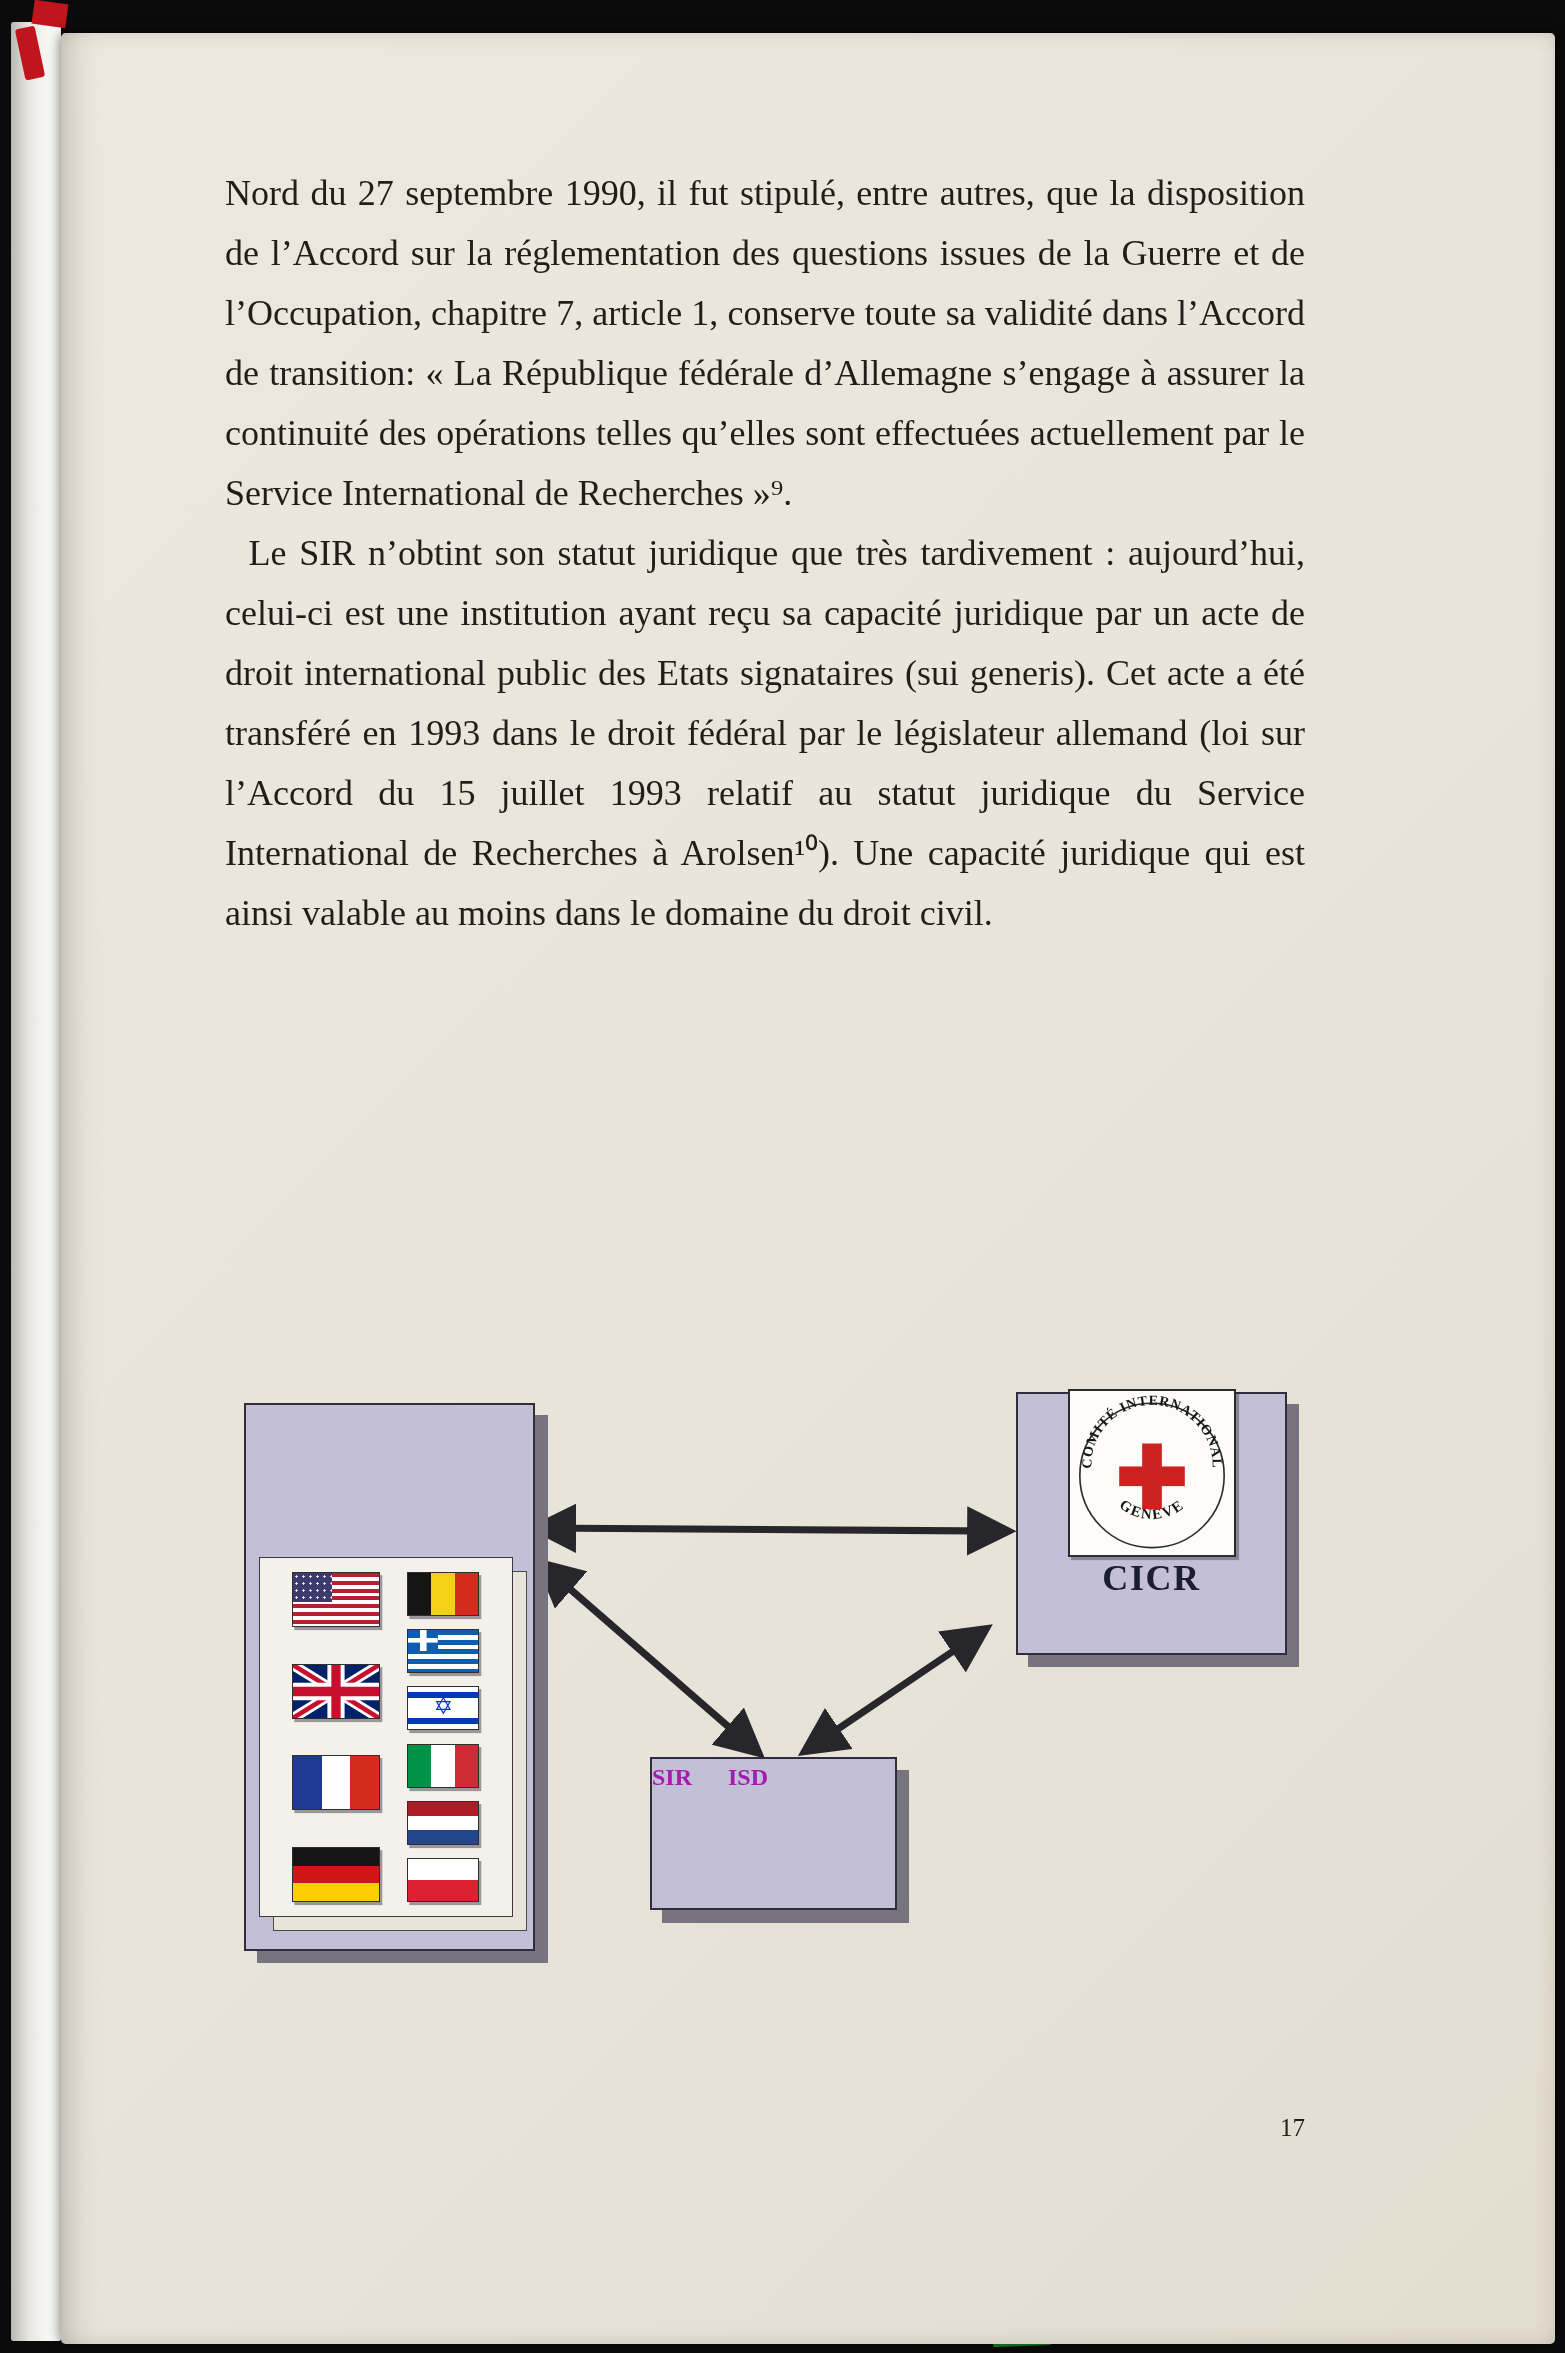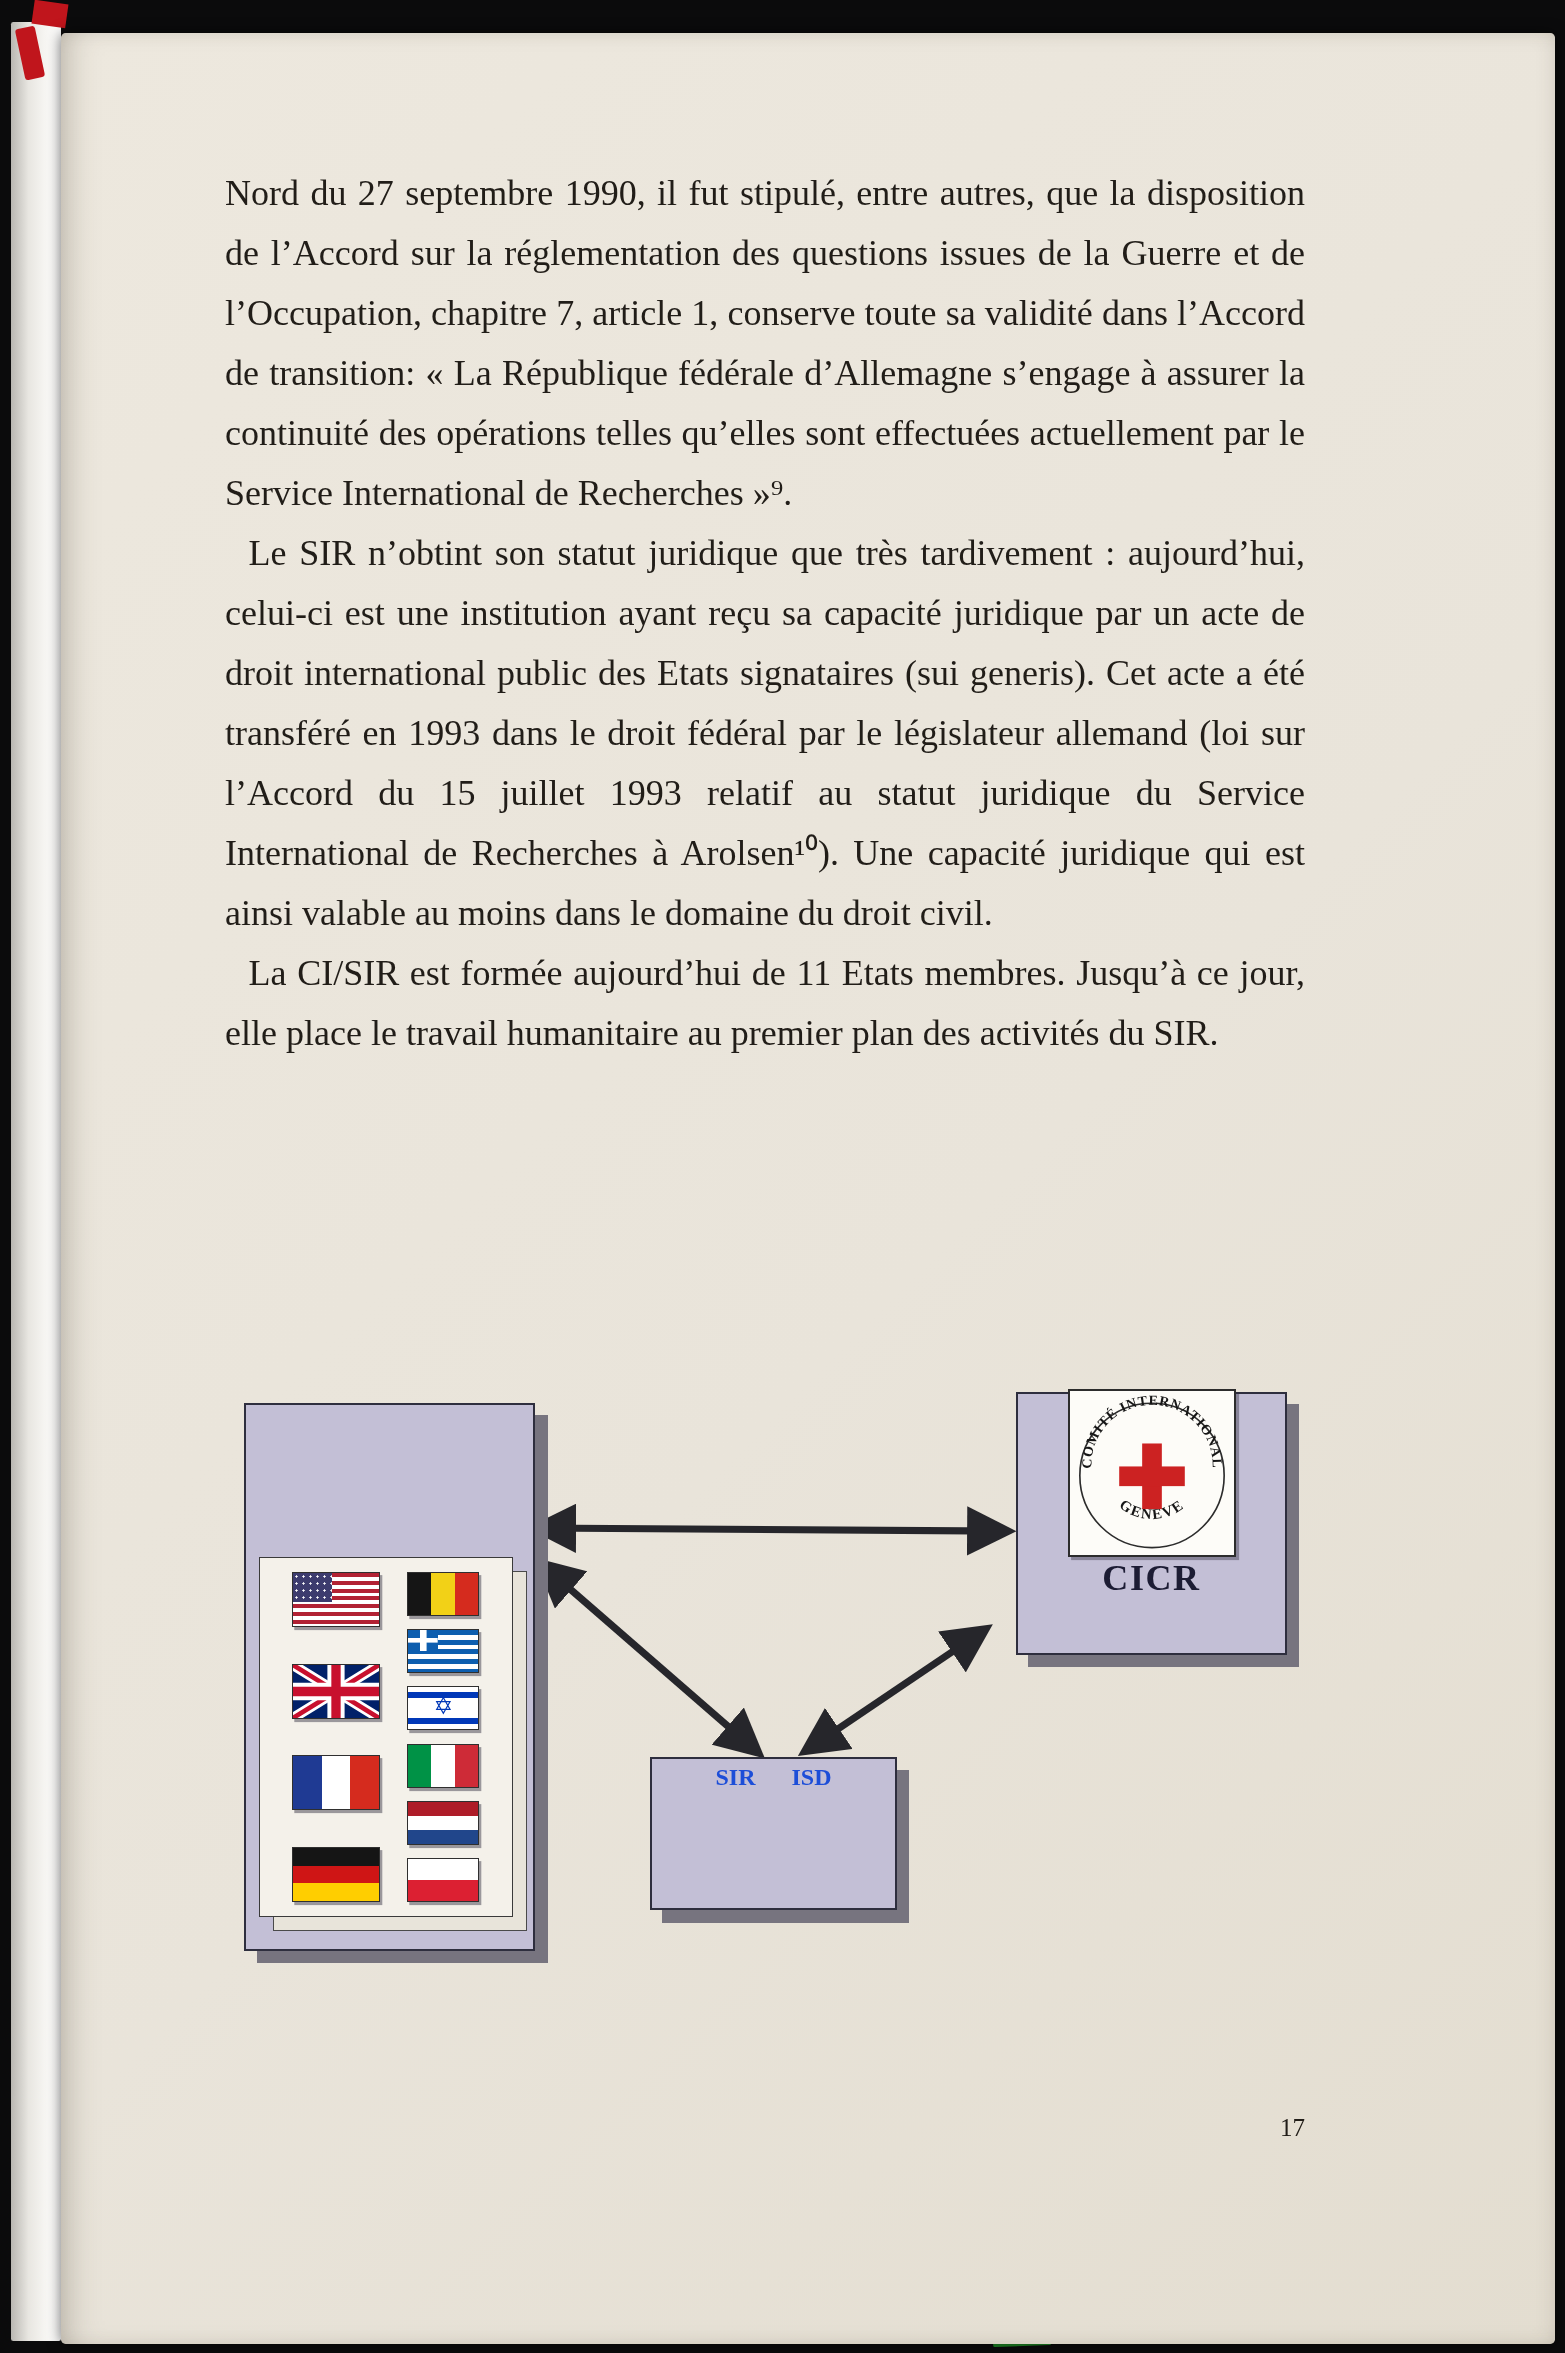--- a/index.html
+++ b/index.html
@@ -77,22 +77,22 @@
   .cicr-shadow { left:967px; top:1371px; width:271px; height:263px; }
   .cicr-box    { left:955px; top:1359px; width:271px; height:263px; text-align:center; }
   .cicr-seal { position:relative; margin:-4.7px auto 0; width:168px; height:168px;
     background:#fdfcf8; border:2.3px solid #2c2c2c; box-shadow:3.1px 3.1px 0 rgba(45,42,60,.4); }
   .cicr-seal svg { width:100%; height:100%; }
   .cicr-label { font-weight:bold; font-size:36px; color:#1c1c34; letter-spacing:1.6px; }
 
   .its-shadow { left:601px; top:1737px; width:247px; height:153px; }
   .its-box    { left:589px; top:1724px; width:247px; height:153px; text-align:center; }
   .its-title { padding-top:15.7px; font-weight:bold; font-size:41px; color:#1c1c34; letter-spacing:1.6px; }
-  .its-sub { margin-top:4.7px; display:flex; justify-content:center; gap:36px;
-    font-weight:bold; font-size:24px; color:#1d4ed8; }
+  .its-sub { margin-top:4.7px; display:flex; gap:36px;
+    font-weight:bold; font-size:24px; color:#a21caf; }
 
   .arrows { position:absolute; left:438px; top:1401px; width:611px; height:376px; }
 
   .caption { position:absolute; left:164px; top:1994px; width:1080px; text-align:center;
     font-size:34px; color:#211d18; }
   .page-number { position:absolute; left:1119px; top:2081px; width:125px; text-align:right;
     font-size:25px; color:#211d18; }
 </style>
 </head>
 <body>
@@ -102,21 +102,20 @@
   <div class="edge-strip"></div>
   <div class="red-mark mark-a"></div>
   <div class="red-mark mark-b"></div>
   <div class="green-mark"></div>
 
   <div class="page">
 
     <div class="text-block">
       <p class="para">Nord du 27 septembre 1990, il fut stipulé, entre autres, que la disposition de l’Accord sur la réglementation des questions issues de la Guerre et de l’Occupation, chapitre 7, article 1, conserve toute sa validité dans l’Accord de transition: « La République fédérale d’Allemagne s’engage à assurer la continuité des opérations telles qu’elles sont effectuées actuellement par le Service International de Recherches »⁹.</p>
       <p class="para">Le SIR n’obtint son statut juridique que très tardivement : aujourd’hui, celui-ci est une institution ayant reçu sa capacité juridique par un acte de droit international public des Etats signataires (sui generis). Cet acte a été transféré en 1993 dans le droit fédéral par le législateur allemand (loi sur l’Accord du 15 juillet 1993 relatif au statut juridique du Service International de Recherches à Arolsen¹⁰). Une capacité juridique qui est ainsi valable au moins dans le domaine du droit civil.</p>
-      <p class="para">La CI/SIR est formée aujourd’hui de 11 Etats membres. Jusqu’à ce jour, elle place le travail humanitaire au premier plan des activités du SIR.</p>
     </div>
 
     <div class="diagram">
 
       <svg class="arrows" viewBox="0 0 780 480">
         <defs>
           <marker id="ah" markerWidth="7" markerHeight="7" refX="5.6" refY="3.5" orient="auto-start-reverse">
             <path d="M0,0 L7,3.5 L0,7 Z" fill="#26262b"></path>
           </marker>
         </defs>

